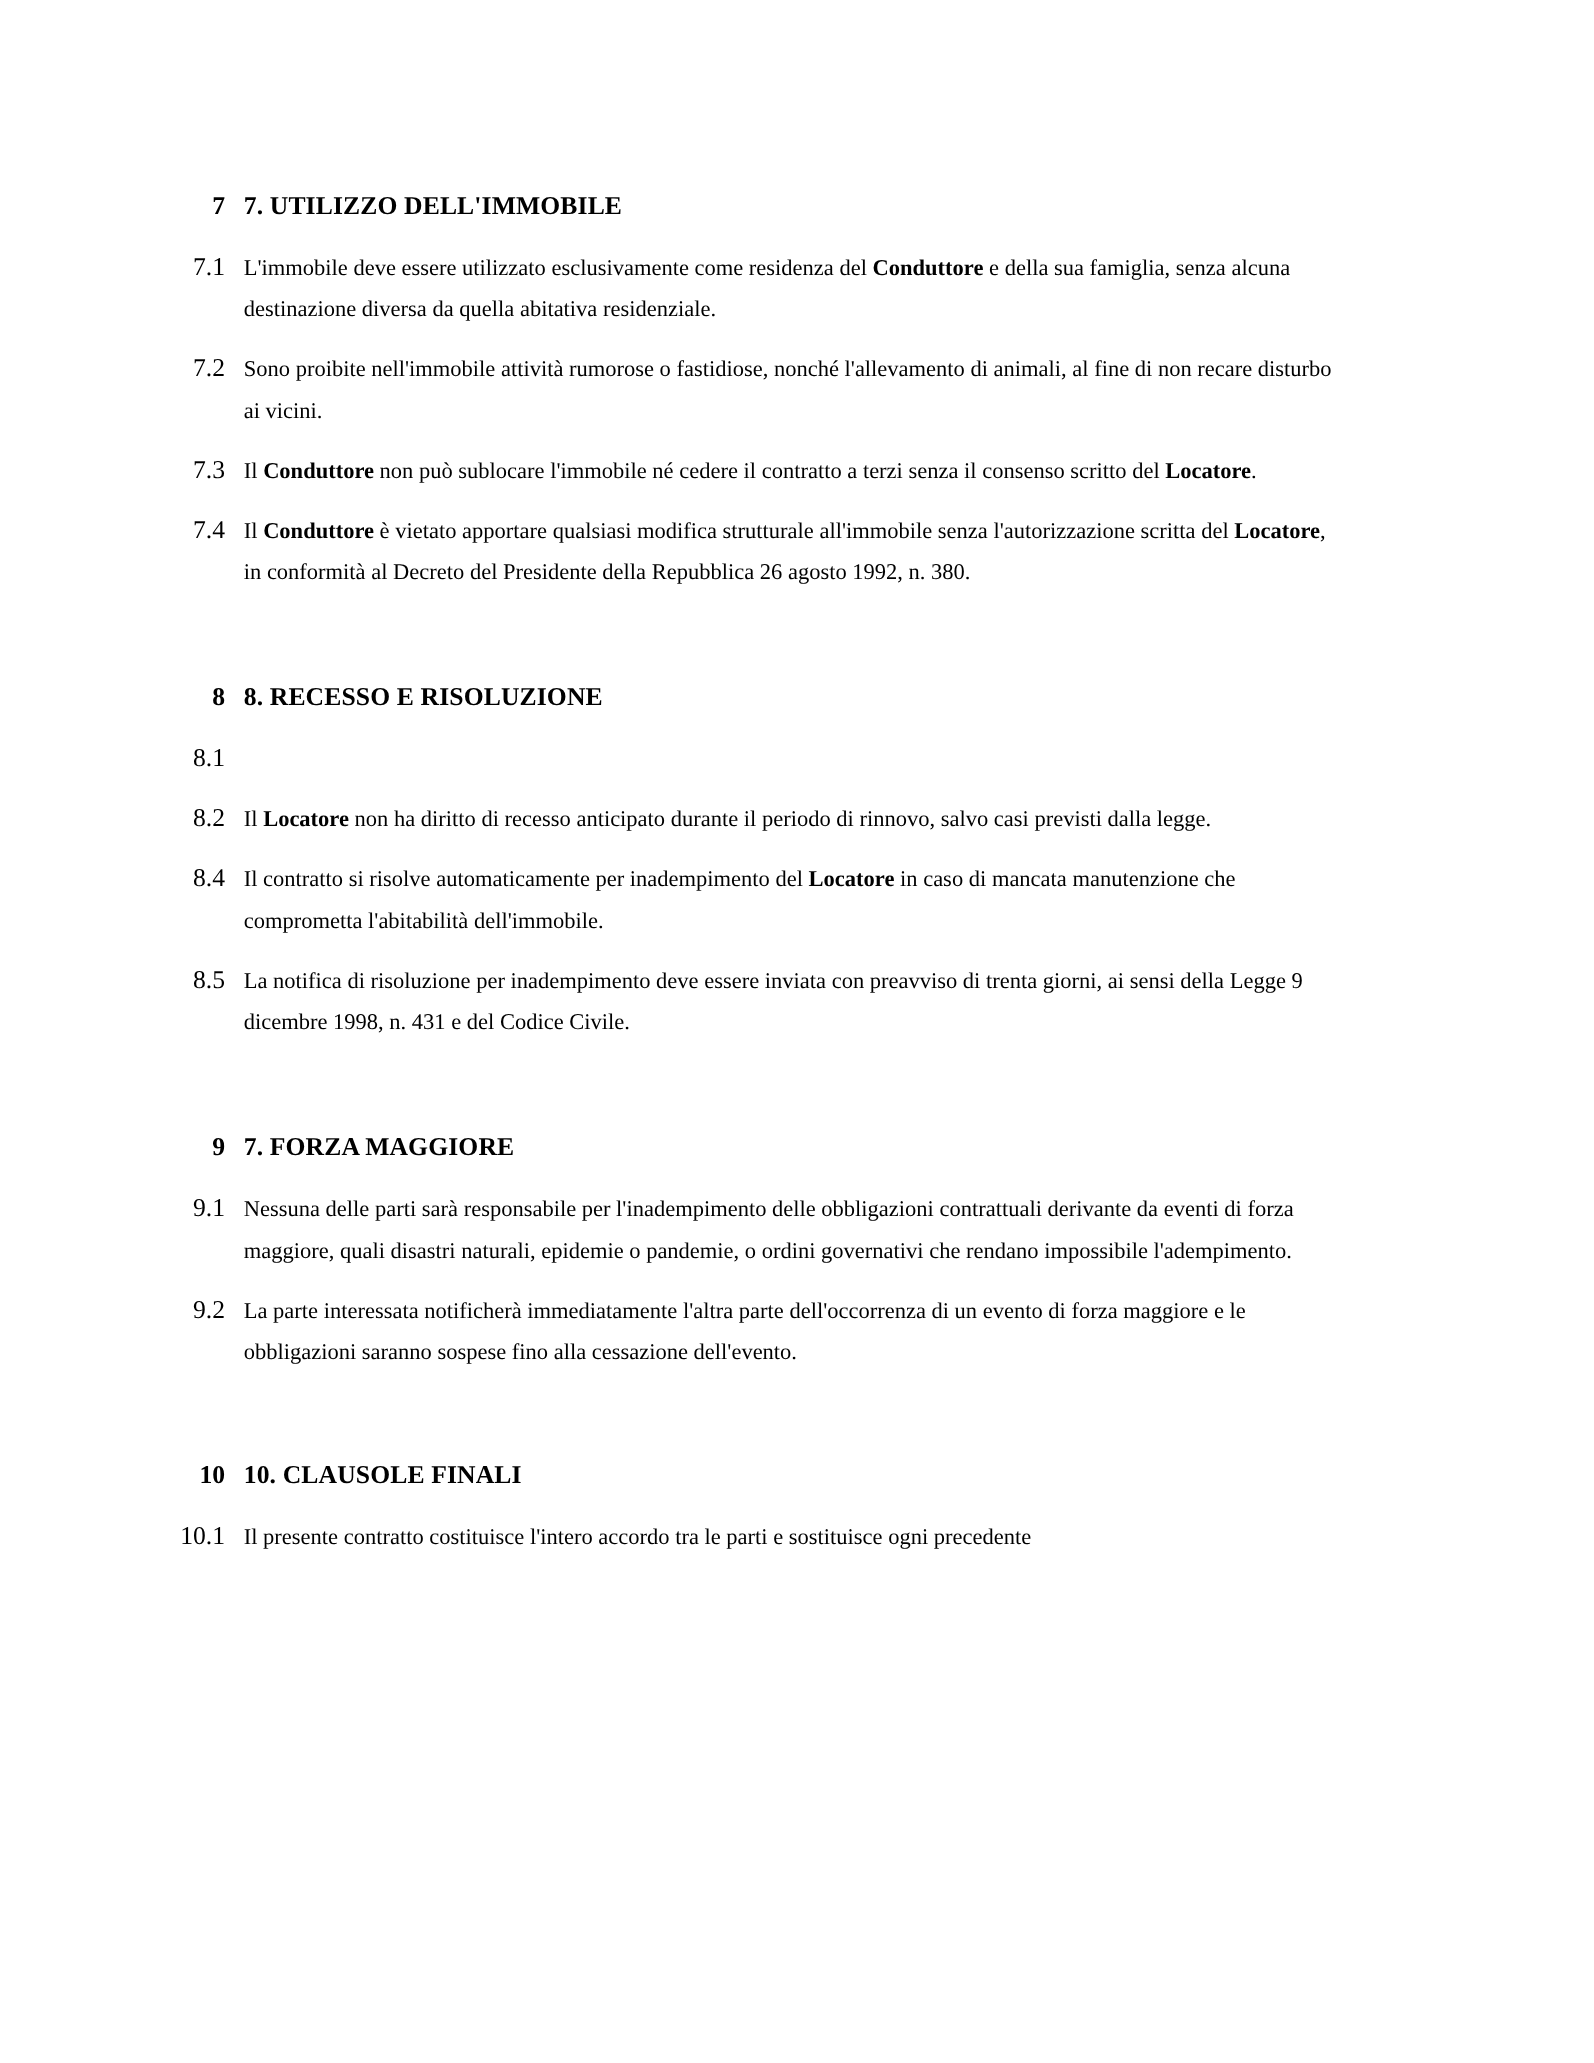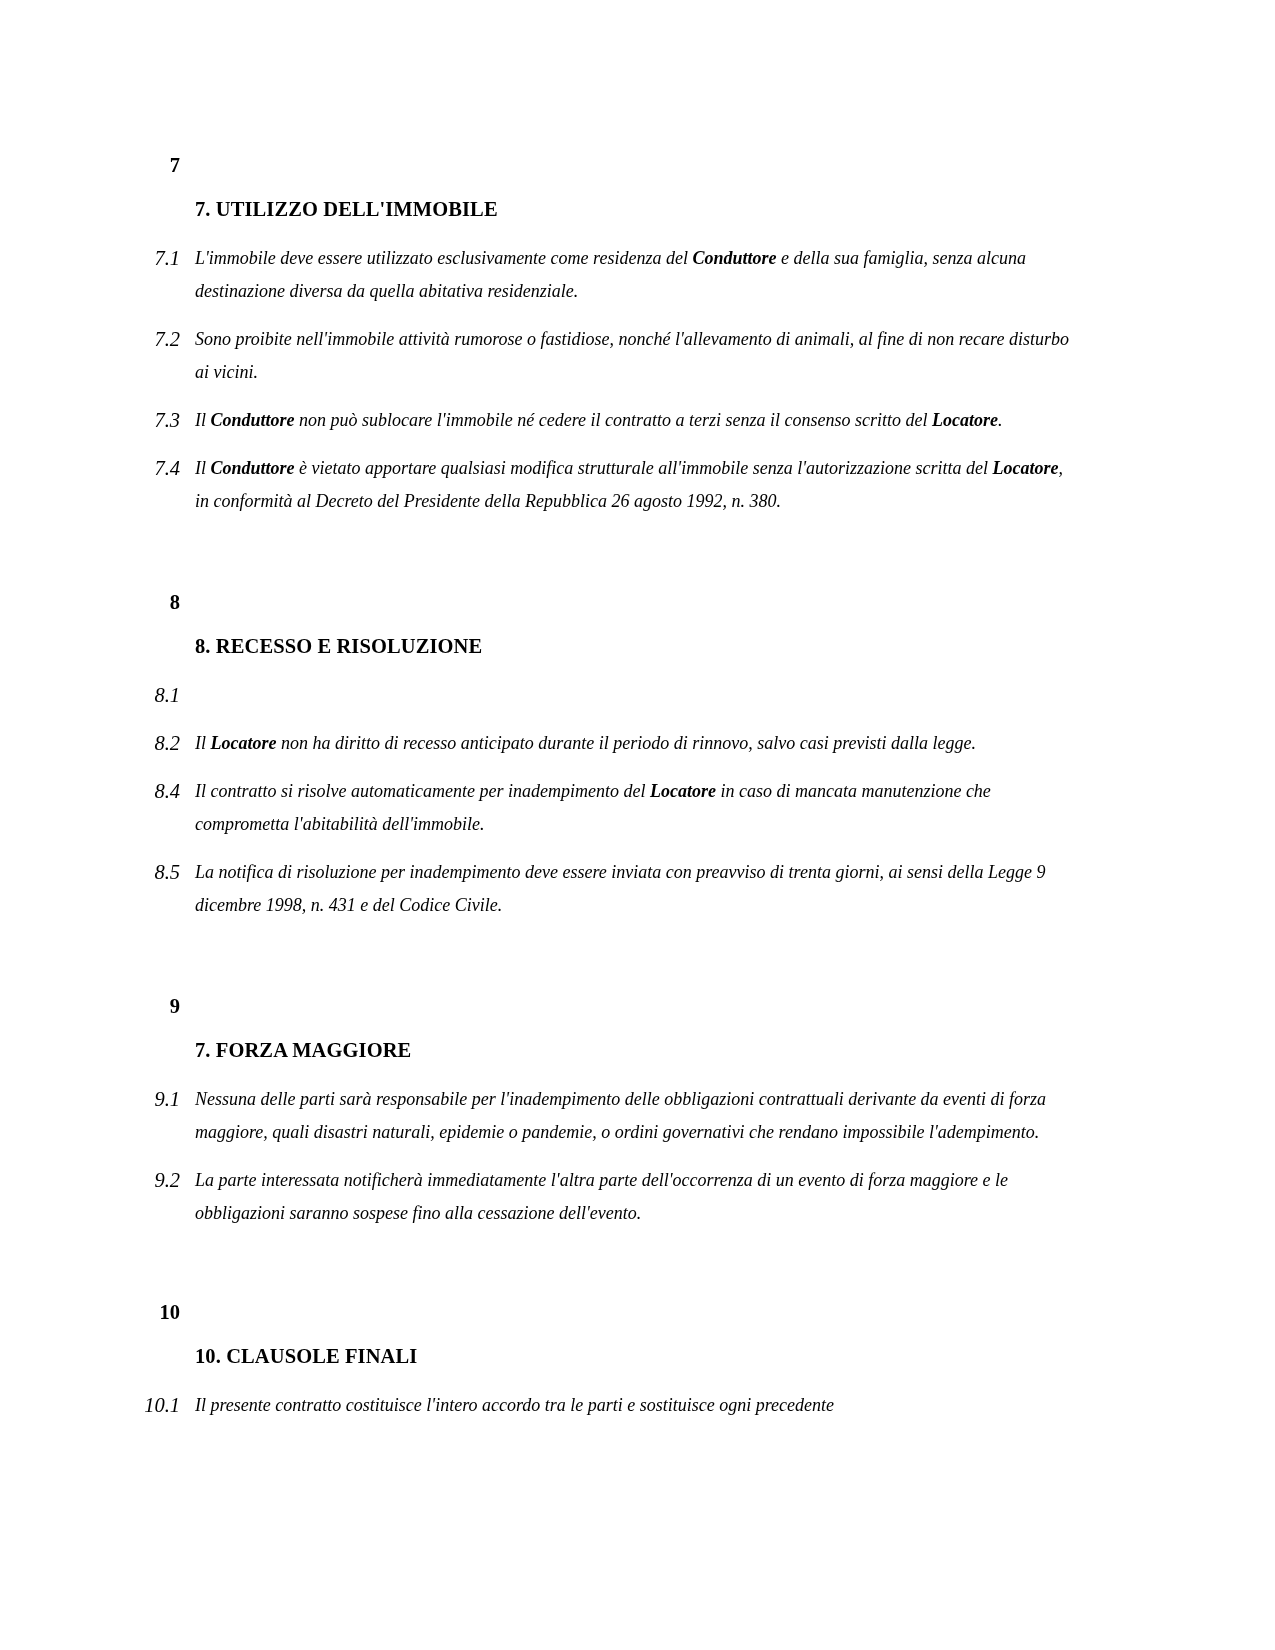--- a/index.html
+++ b/index.html
@@ -56,27 +56,25 @@
   .section-head .marker {
     font-weight: bold;
     font-size: 20.5px;
     line-height: 30px;
   }
   .section-head .body {
     font-weight: bold;
     font-size: 20.5px;
     line-height: 30px;
     letter-spacing: 0.1px;
-    margin-top: 44px;
   }
 
   
   .clause {
     margin-bottom: 15px;
-    font-style: italic;
   }
   .clause .marker {
     font-weight: normal;
   }
   .clause .body {
     font-weight: normal;
   }
 
   .section-gap {
     height: 54px;

